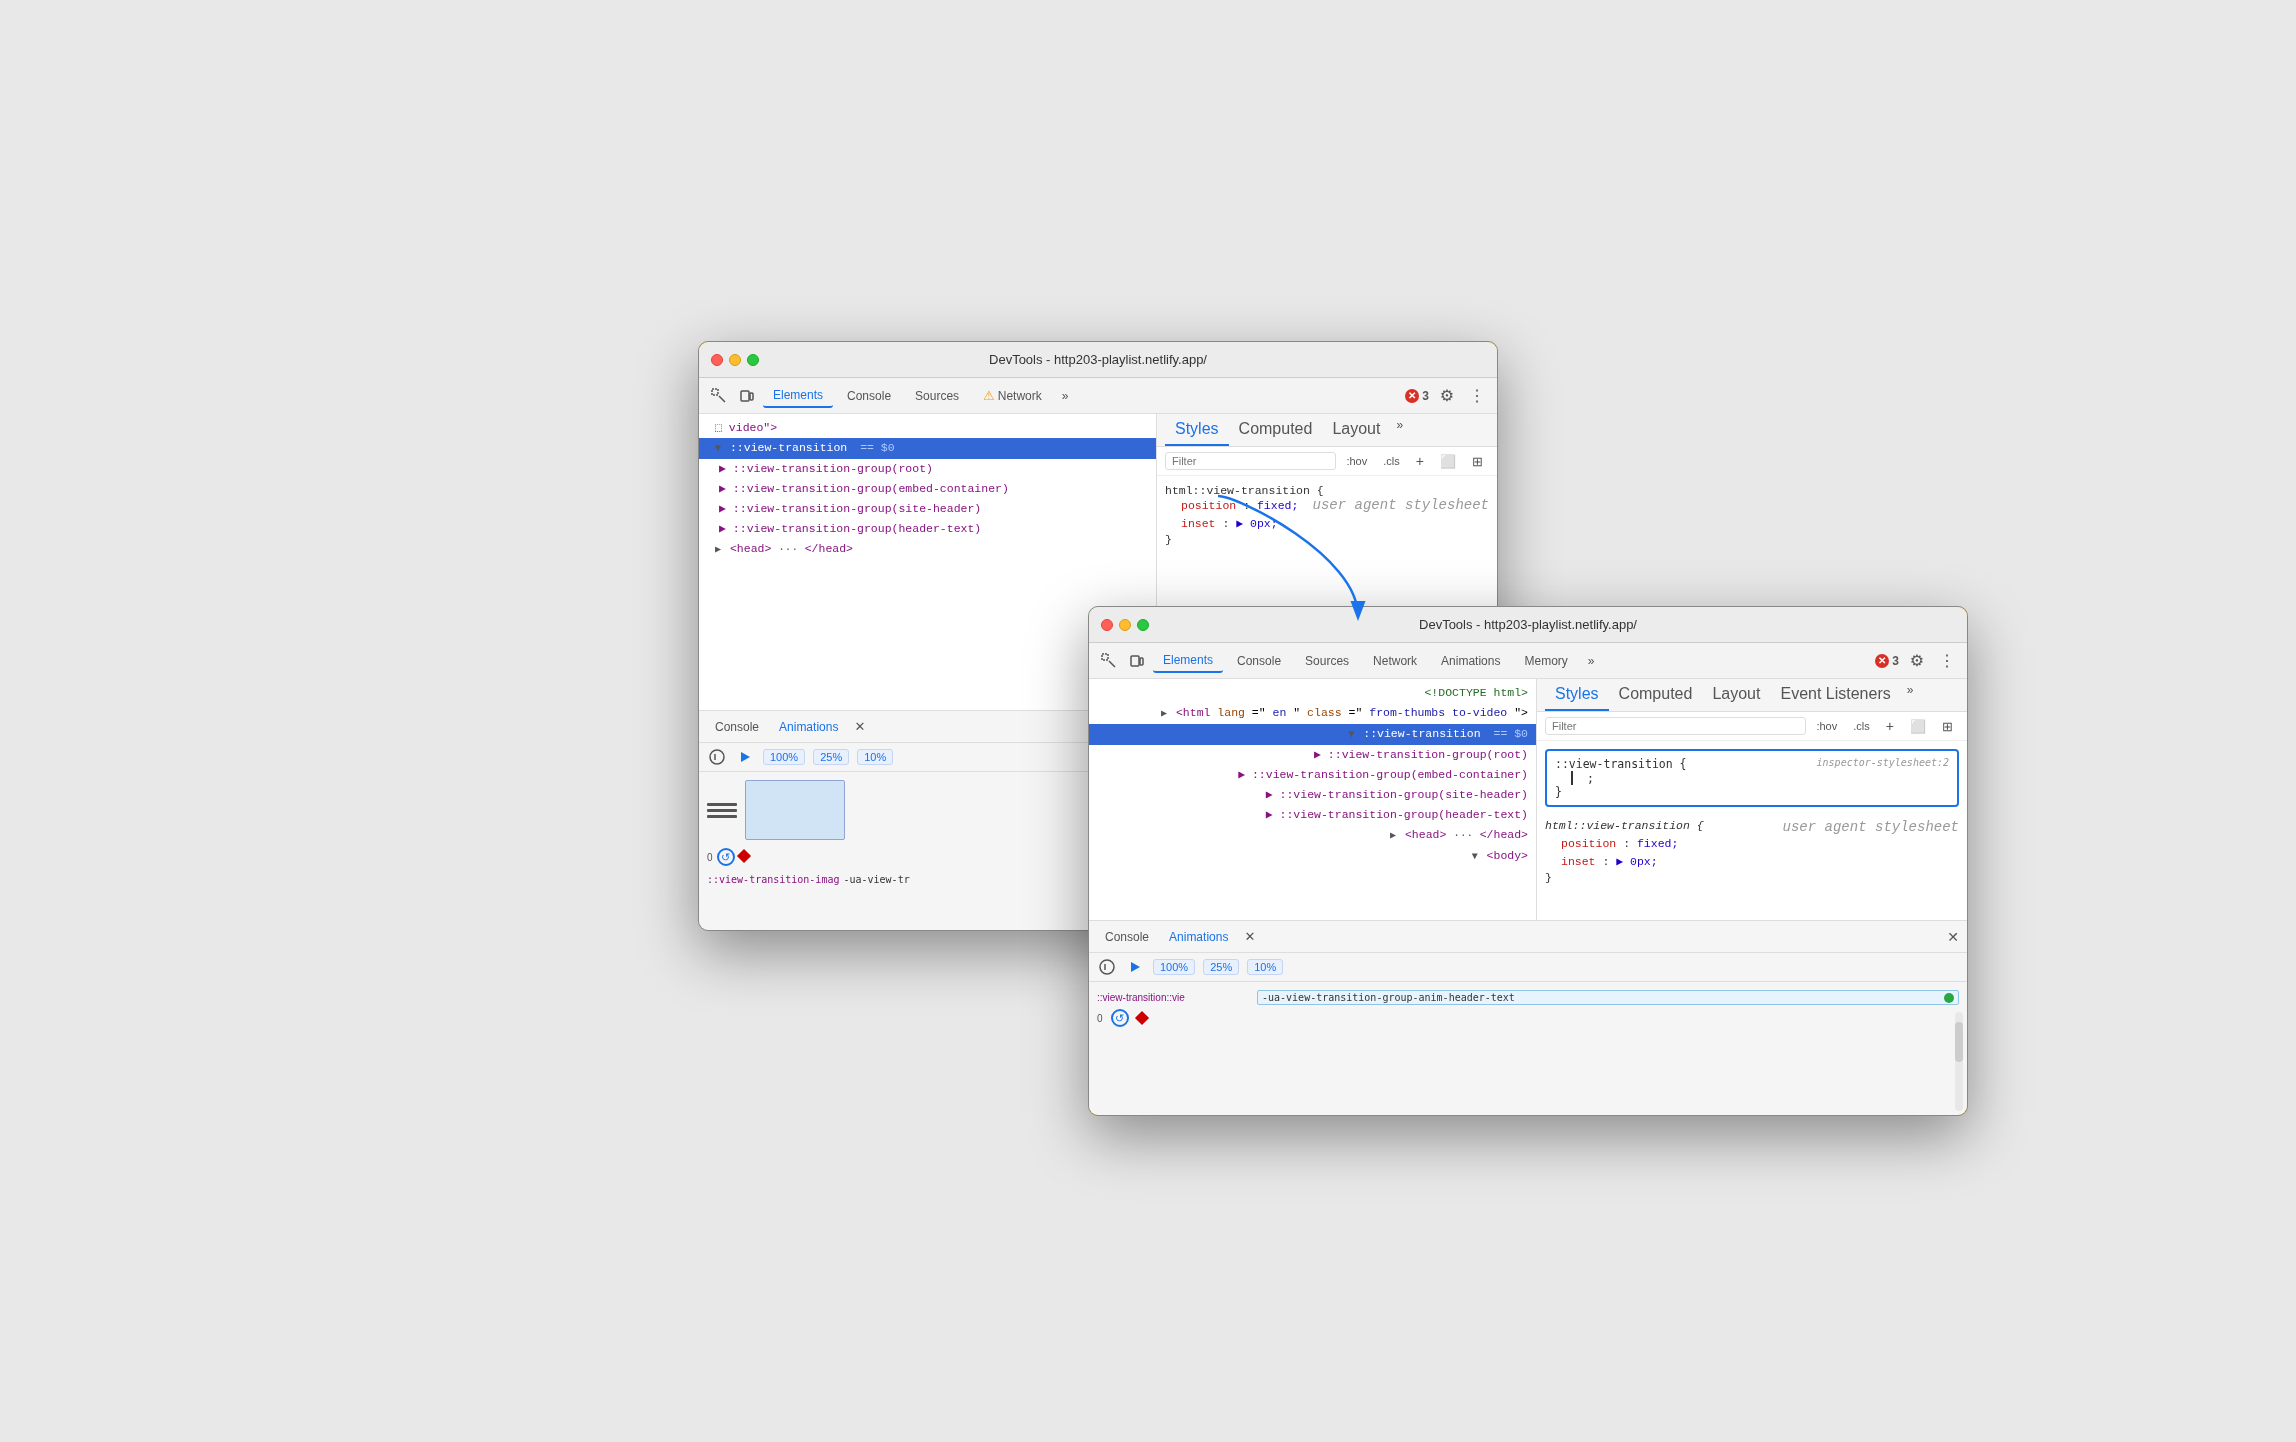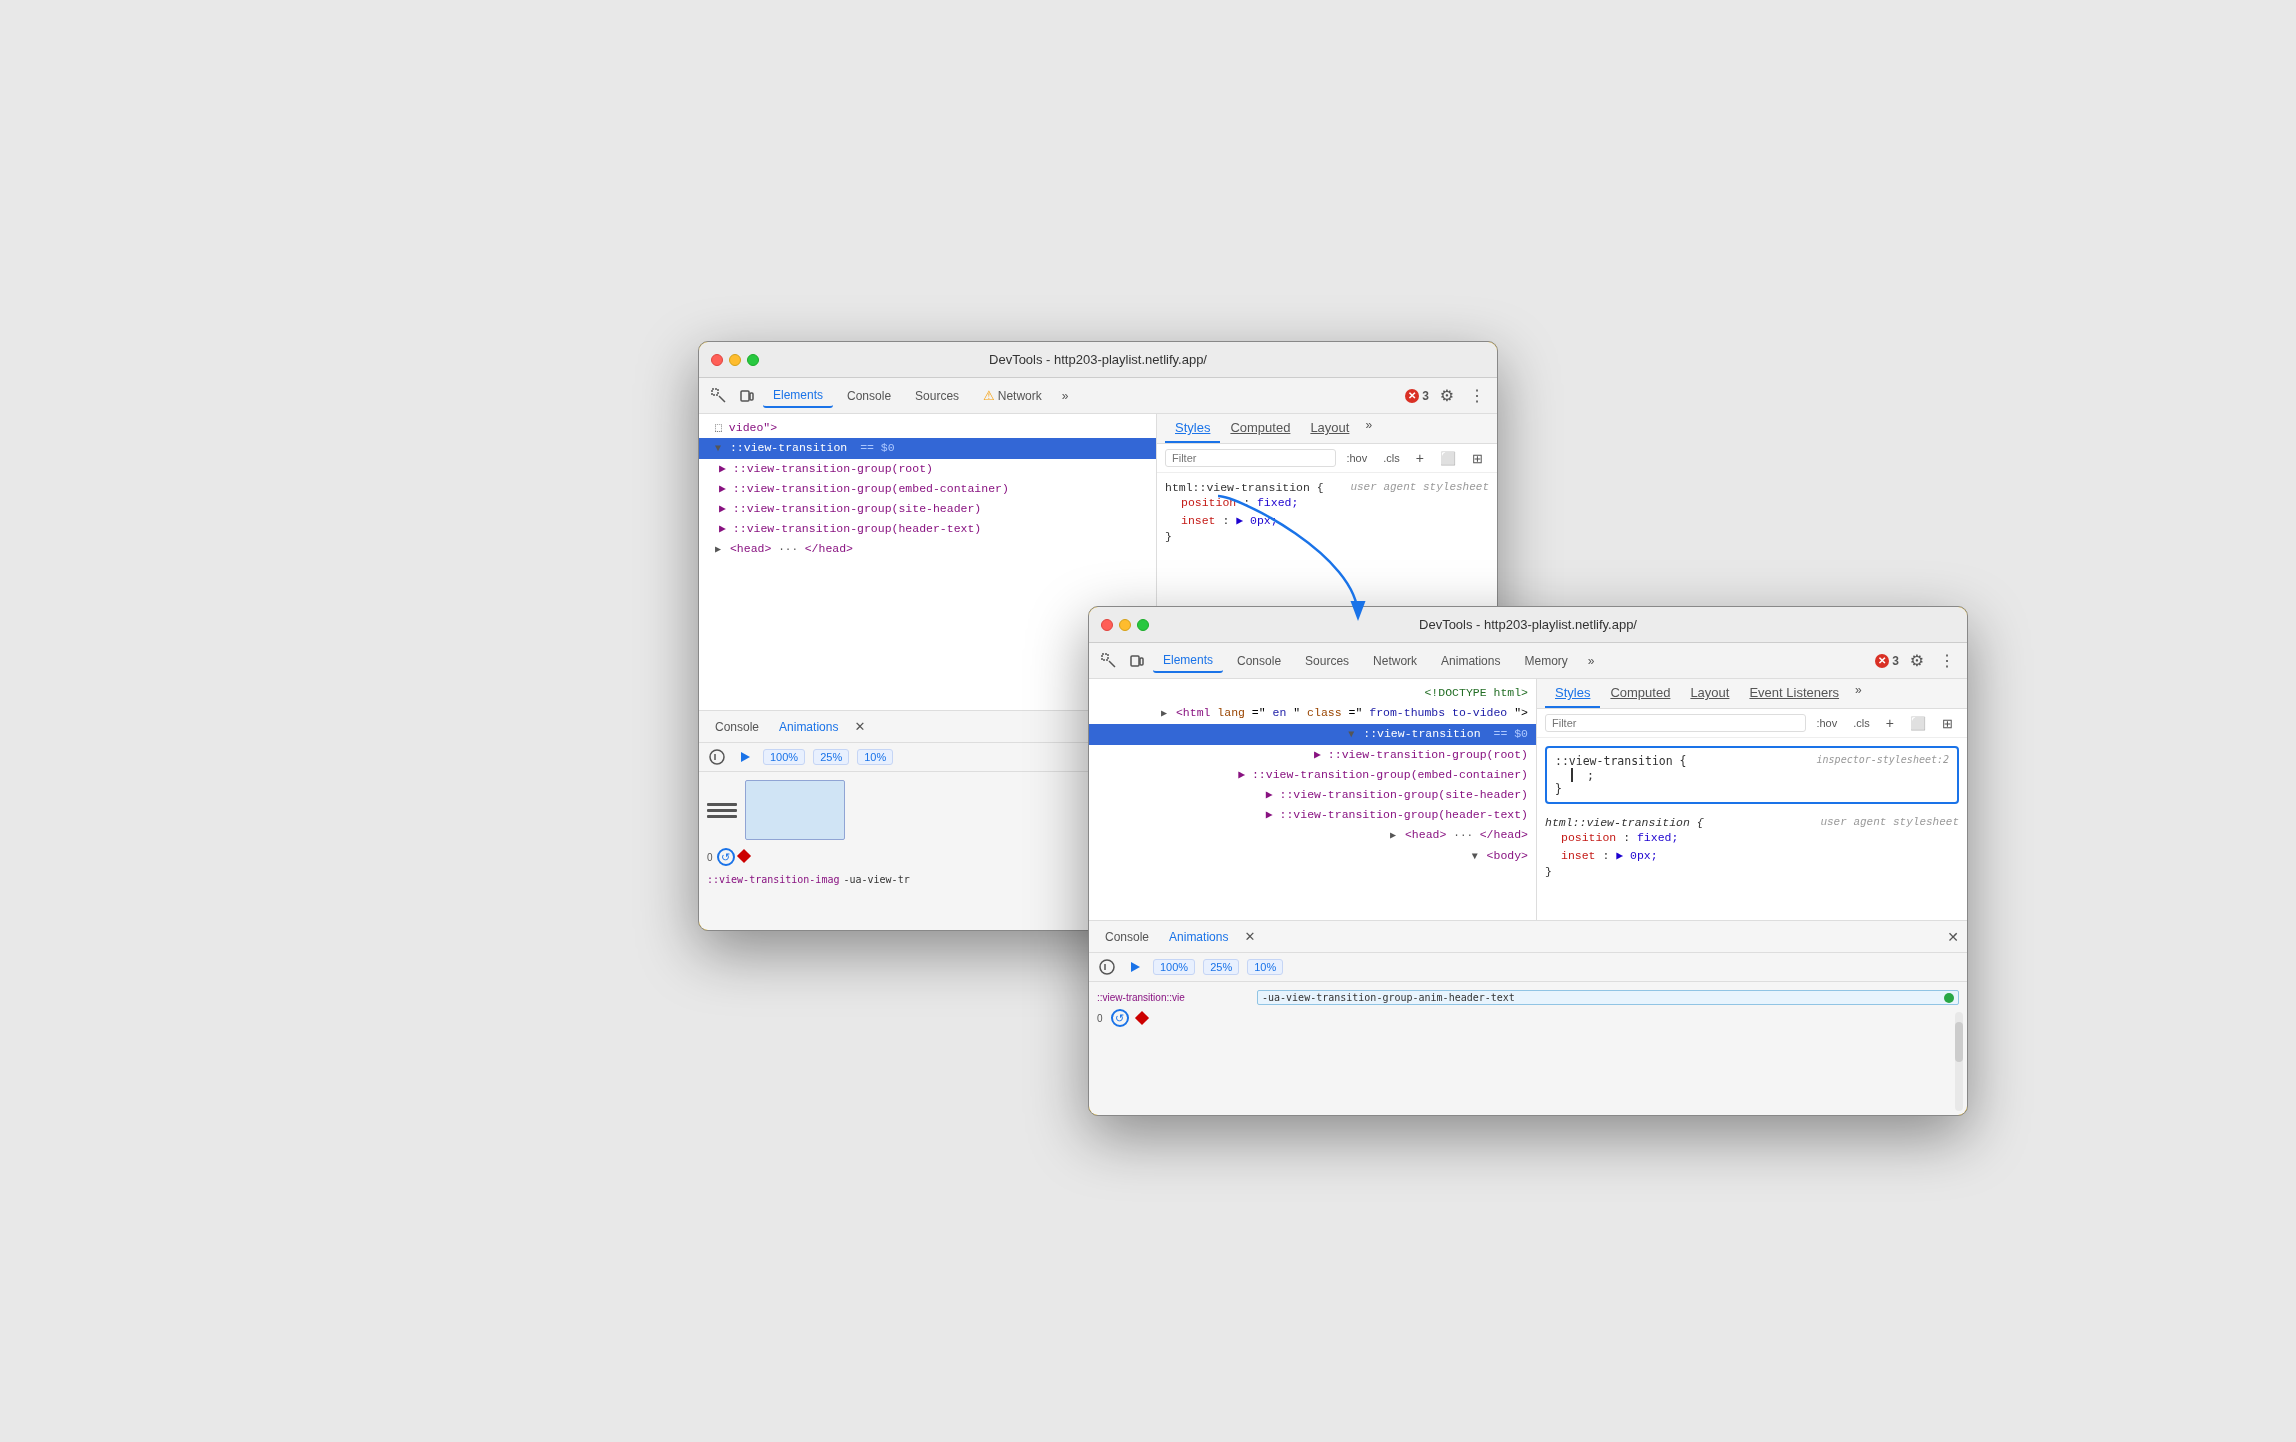--- a/index.html
+++ b/index.html
@@ -185,25 +185,24 @@
 
     .styles-tabs {
       display: flex;
       border-bottom: 1px solid #ddd;
       background: #f5f5f5;
       padding: 0 8px;
     }
 
     .styles-tab {
       padding: 6px 10px;
-      font-size: 13px;
+      font-size: 16px;
       color: #555;
       cursor: pointer;
       border-bottom: 2px solid transparent;
-      text-decoration: underline;
     }
 
     .styles-tab.active {
       color: #1a73e8;
       border-bottom: 2px solid #1a73e8;
     }
 
     .styles-filter-bar {
       display: flex;
       align-items: center;
@@ -238,21 +237,21 @@
       font-size: 11.5px;
     }
 
     .style-rule {
       margin-bottom: 12px;
     }
 
     .style-origin {
       color: #999;
       font-style: italic;
-      font-size: 11px;
+      font-size: 14px;
       float: right;
     }
 
     .style-selector { color: #333; font-weight: 500; }
     .style-property { color: #c41a16; }
     .style-value { color: #1c00cf; }
     .style-brace { color: #333; }
 
     .css-property-line {
       padding-left: 16px;

